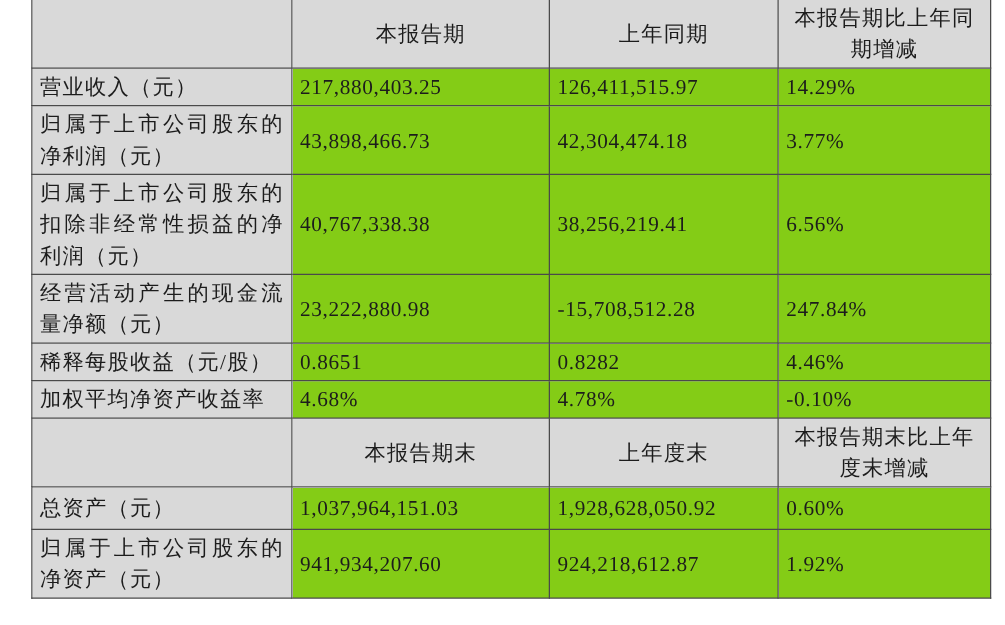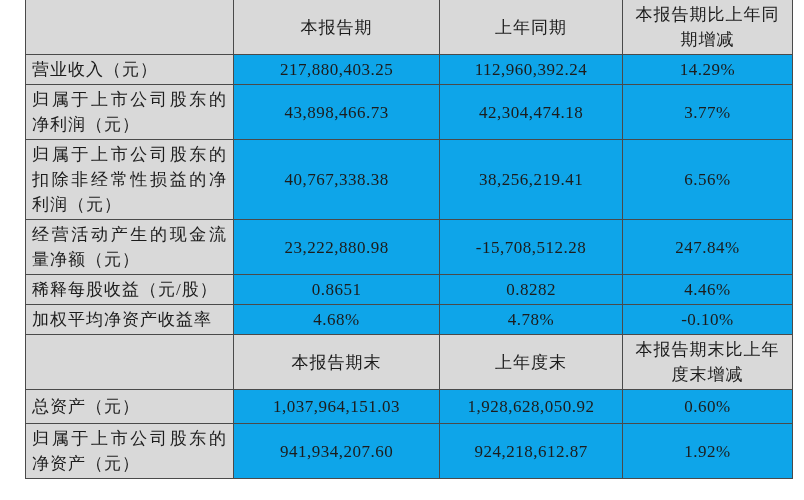--- a/index.html
+++ b/index.html
@@ -43,22 +43,22 @@
   }
   .lbl {
     background: #d9d9d9;
     text-align: justify;
     letter-spacing: 1px;
     padding-left: 8px;
     padding-right: 0;
     margin-left: 45px;
   }
   .num {
-    background: #0ea5e9;
-    text-align: center;
+    background: #84cc16;
+    text-align: left;
     padding-right: 10px;
     letter-spacing: 0.5px;
   }
   tr.rh52 { height: 52px; border-radius: 11px; }
   tr.rh30 { height: 30px; }
   tr.rh34 { height: 34px; }
 </style>
 </head>
 <body>
 
@@ -74,21 +74,21 @@
       <tr class="rh52">
     <th class="hdr"></th>
     <th class="hdr">本报告期</th>
     <th class="hdr">上年同期</th>
     <th class="hdr">本报告期比上年同期增减</th>
   </tr>
 
   <tr class="rh30">
     <td class="lbl">营业收入（元）</td>
     <td class="num">217,880,403.25</td>
-    <td class="num">112,960,392.24</td>
+    <td class="num">126,411,515.97</td>
     <td class="num">14.29%</td>
   </tr>
 
   <tr>
     <td class="lbl">归属于上市公司股东的净利润（元）</td>
     <td class="num">43,898,466.73</td>
     <td class="num">42,304,474.18</td>
     <td class="num">3.77%</td>
   </tr>
 

